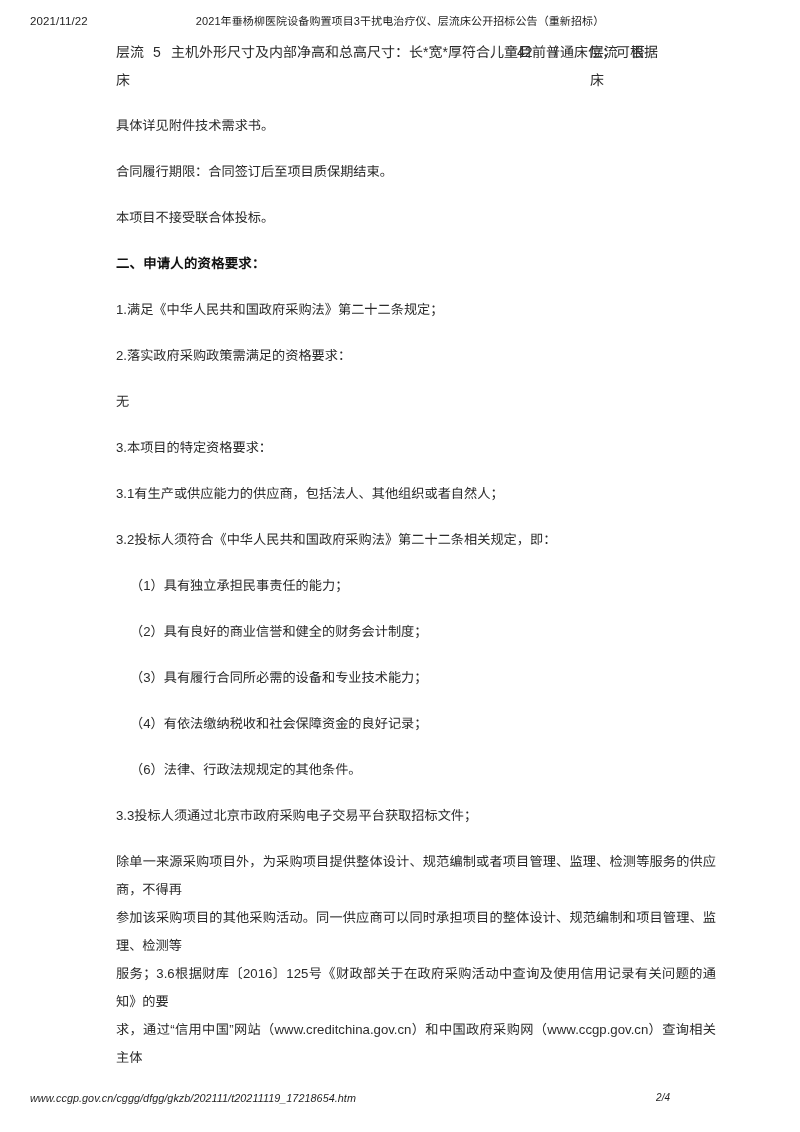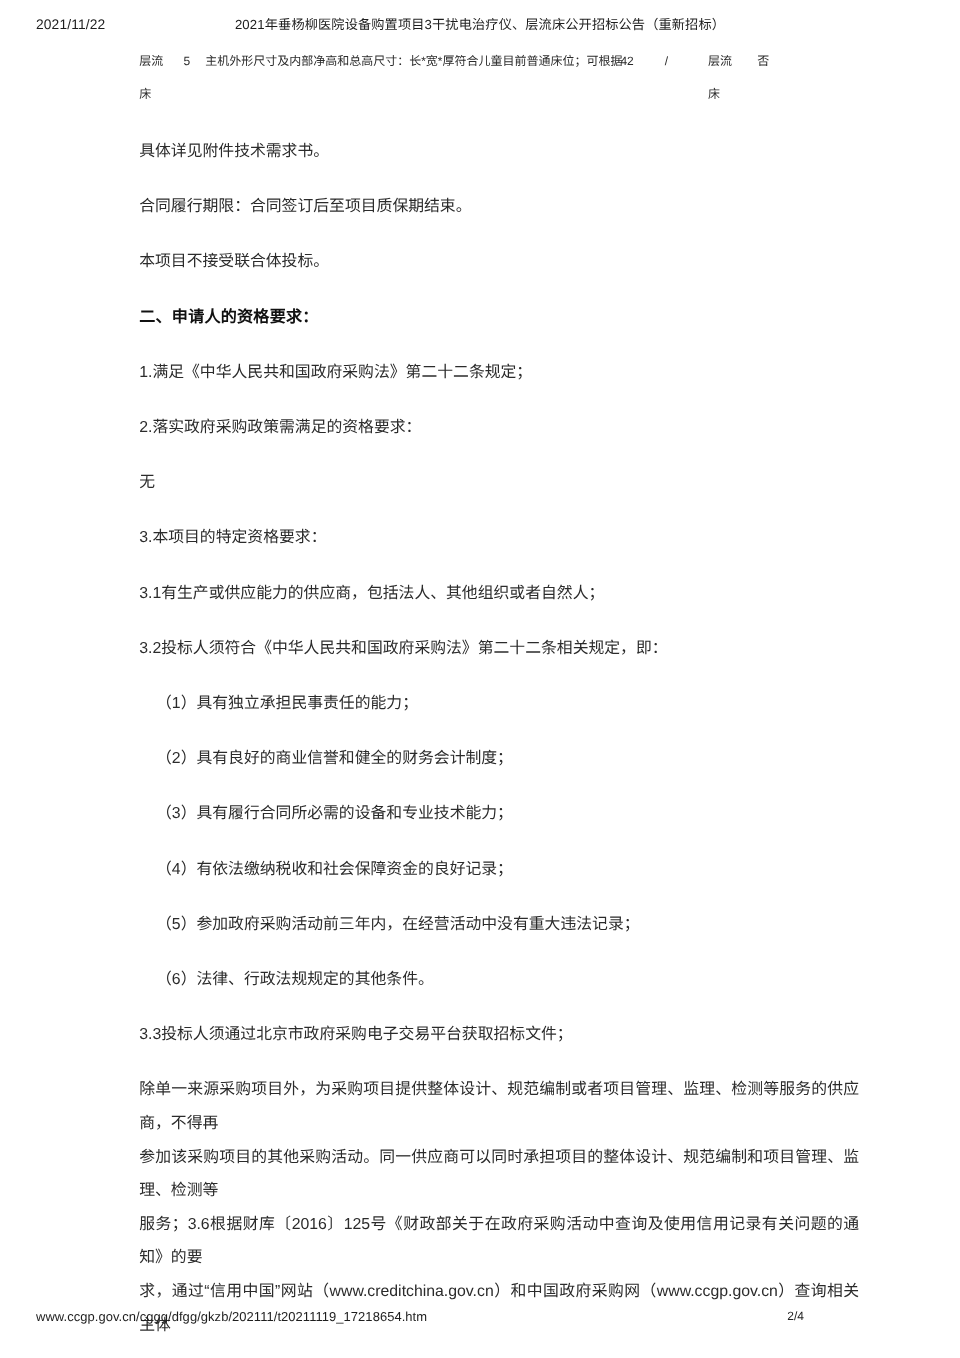--- a/index.html
+++ b/index.html
@@ -68,21 +68,21 @@
     position: relative;
     height: 56px;
     margin-bottom: 4px;
   }
   .tf-line {
     position: absolute;
     left: 0;
     width: 600px;
     height: 28px;
     line-height: 28px;
-    font-size: 10px;
+    font-size: 14px;
     white-space: nowrap;
   }
   .tf-line.l1 { top: 0px; }
   .tf-line.l2 { top: 28px; }
   .tf-cell { position: absolute; top: 0; line-height: 28px; }
   .tf-name1  { left: 0px; }
   .tf-name2  { left: 0px; }
   .tf-no     { left: 37px; }
   .tf-desc1  { left: 55px; }
   .tf-desc2  { left: 30px; }
@@ -116,20 +116,21 @@
 
   .block-dense p.para { margin-bottom: 0; }
 
   
   .footer {
     position: absolute;
     left: 0;
     bottom: 24px;
     width: 700px;
     height: 18px;
+    font-style: italic;
   }
   .footer-url {
     position: absolute;
     left: 30px;
     top: 0;
     font-size: 10.8px;
     line-height: 16px;
     color: #1e1e1e;
     white-space: nowrap;
     letter-spacing: 0.05px;
@@ -189,21 +190,20 @@
     <p class="para spaced">3.本项目的特定资格要求：</p>
 
     <p class="para spaced">3.1有生产或供应能力的供应商，包括法人、其他组织或者自然人；</p>
 
     <p class="para spaced">3.2投标人须符合《中华人民共和国政府采购法》第二十二条相关规定，即：</p>
 
     <p class="para spaced indent1">（1）具有独立承担民事责任的能力；</p>
     <p class="para spaced indent1">（2）具有良好的商业信誉和健全的财务会计制度；</p>
     <p class="para spaced indent1">（3）具有履行合同所必需的设备和专业技术能力；</p>
     <p class="para spaced indent1">（4）有依法缴纳税收和社会保障资金的良好记录；</p>
-    <p class="para spaced indent1">（5）参加政府采购活动前三年内，在经营活动中没有重大违法记录；</p>
     <p class="para spaced indent1">（6）法律、行政法规规定的其他条件。</p>
 
     <p class="para spaced">3.3投标人须通过北京市政府采购电子交易平台获取招标文件；</p>
 
     <div class="block-dense">
       <p class="para">除单一来源采购项目外，为采购项目提供整体设计、规范编制或者项目管理、监理、检测等服务的供应商，不得再</p>
       <p class="para">参加该采购项目的其他采购活动。同一供应商可以同时承担项目的整体设计、规范编制和项目管理、监理、检测等</p>
       <p class="para">服务；3.6根据财库〔2016〕125号《财政部关于在政府采购活动中查询及使用信用记录有关问题的通知》的要</p>
       <p class="para">求，通过“信用中国”网站（www.creditchina.gov.cn）和中国政府采购网（www.ccgp.gov.cn）查询相关主体</p>
 

